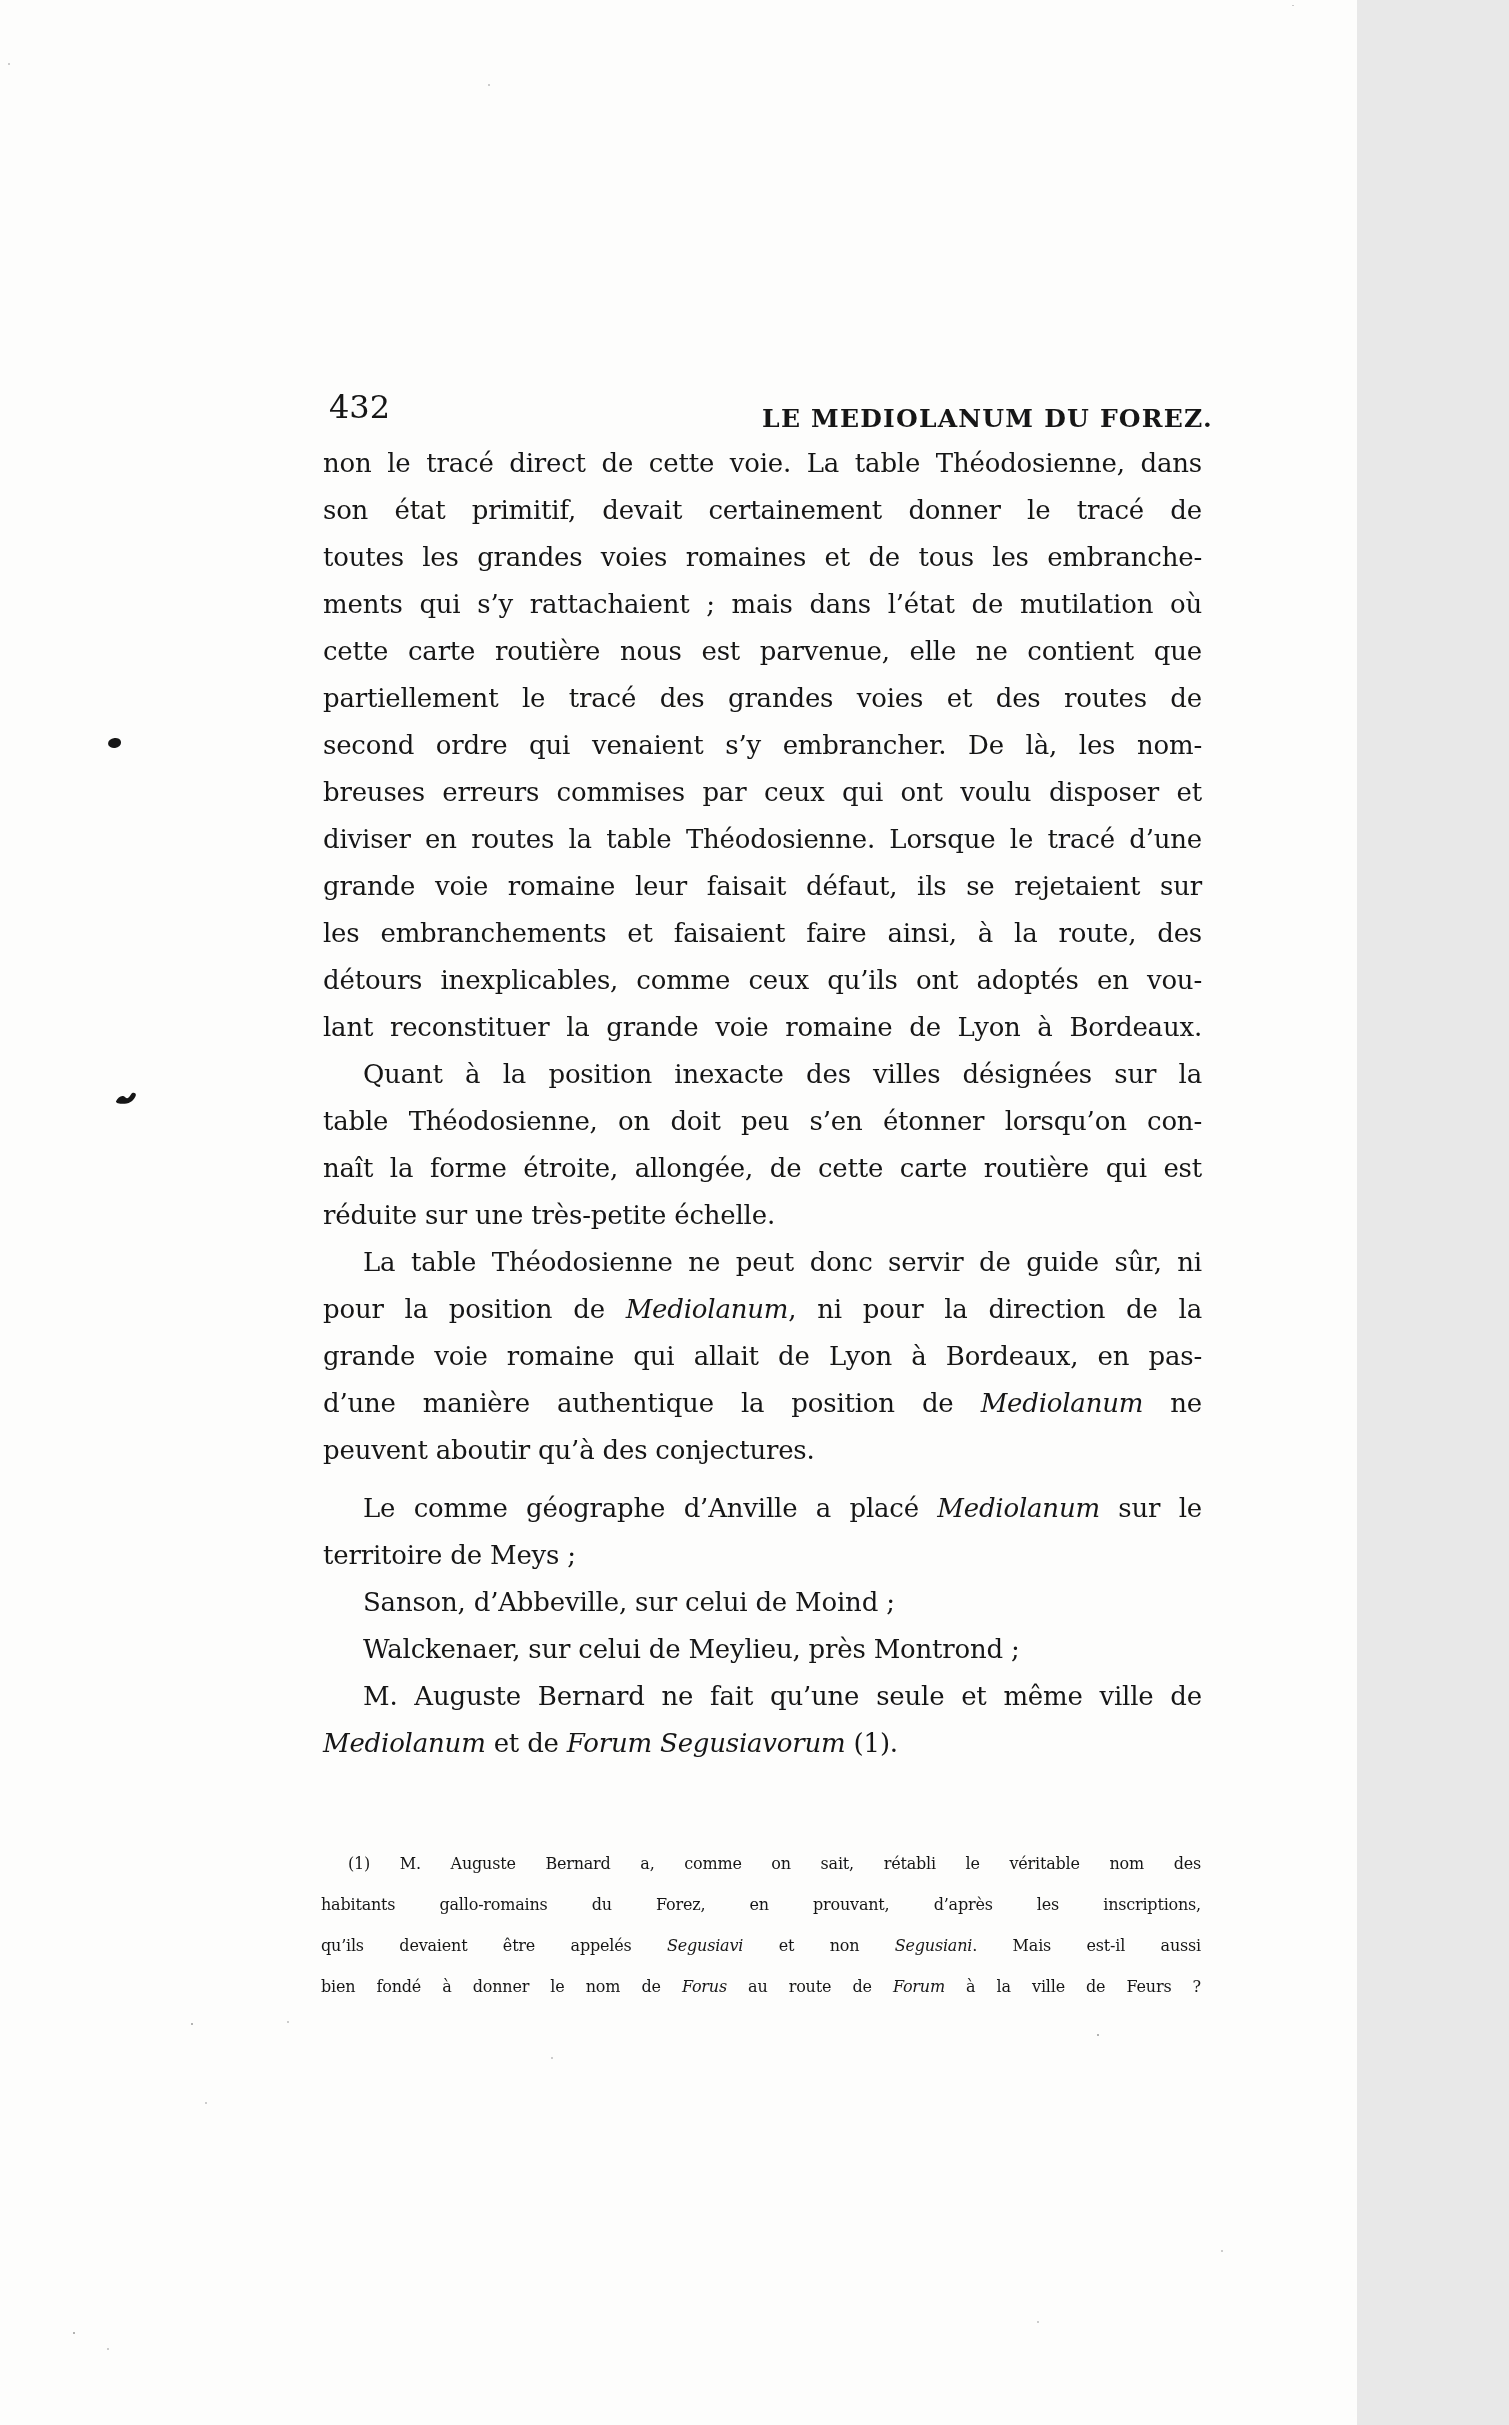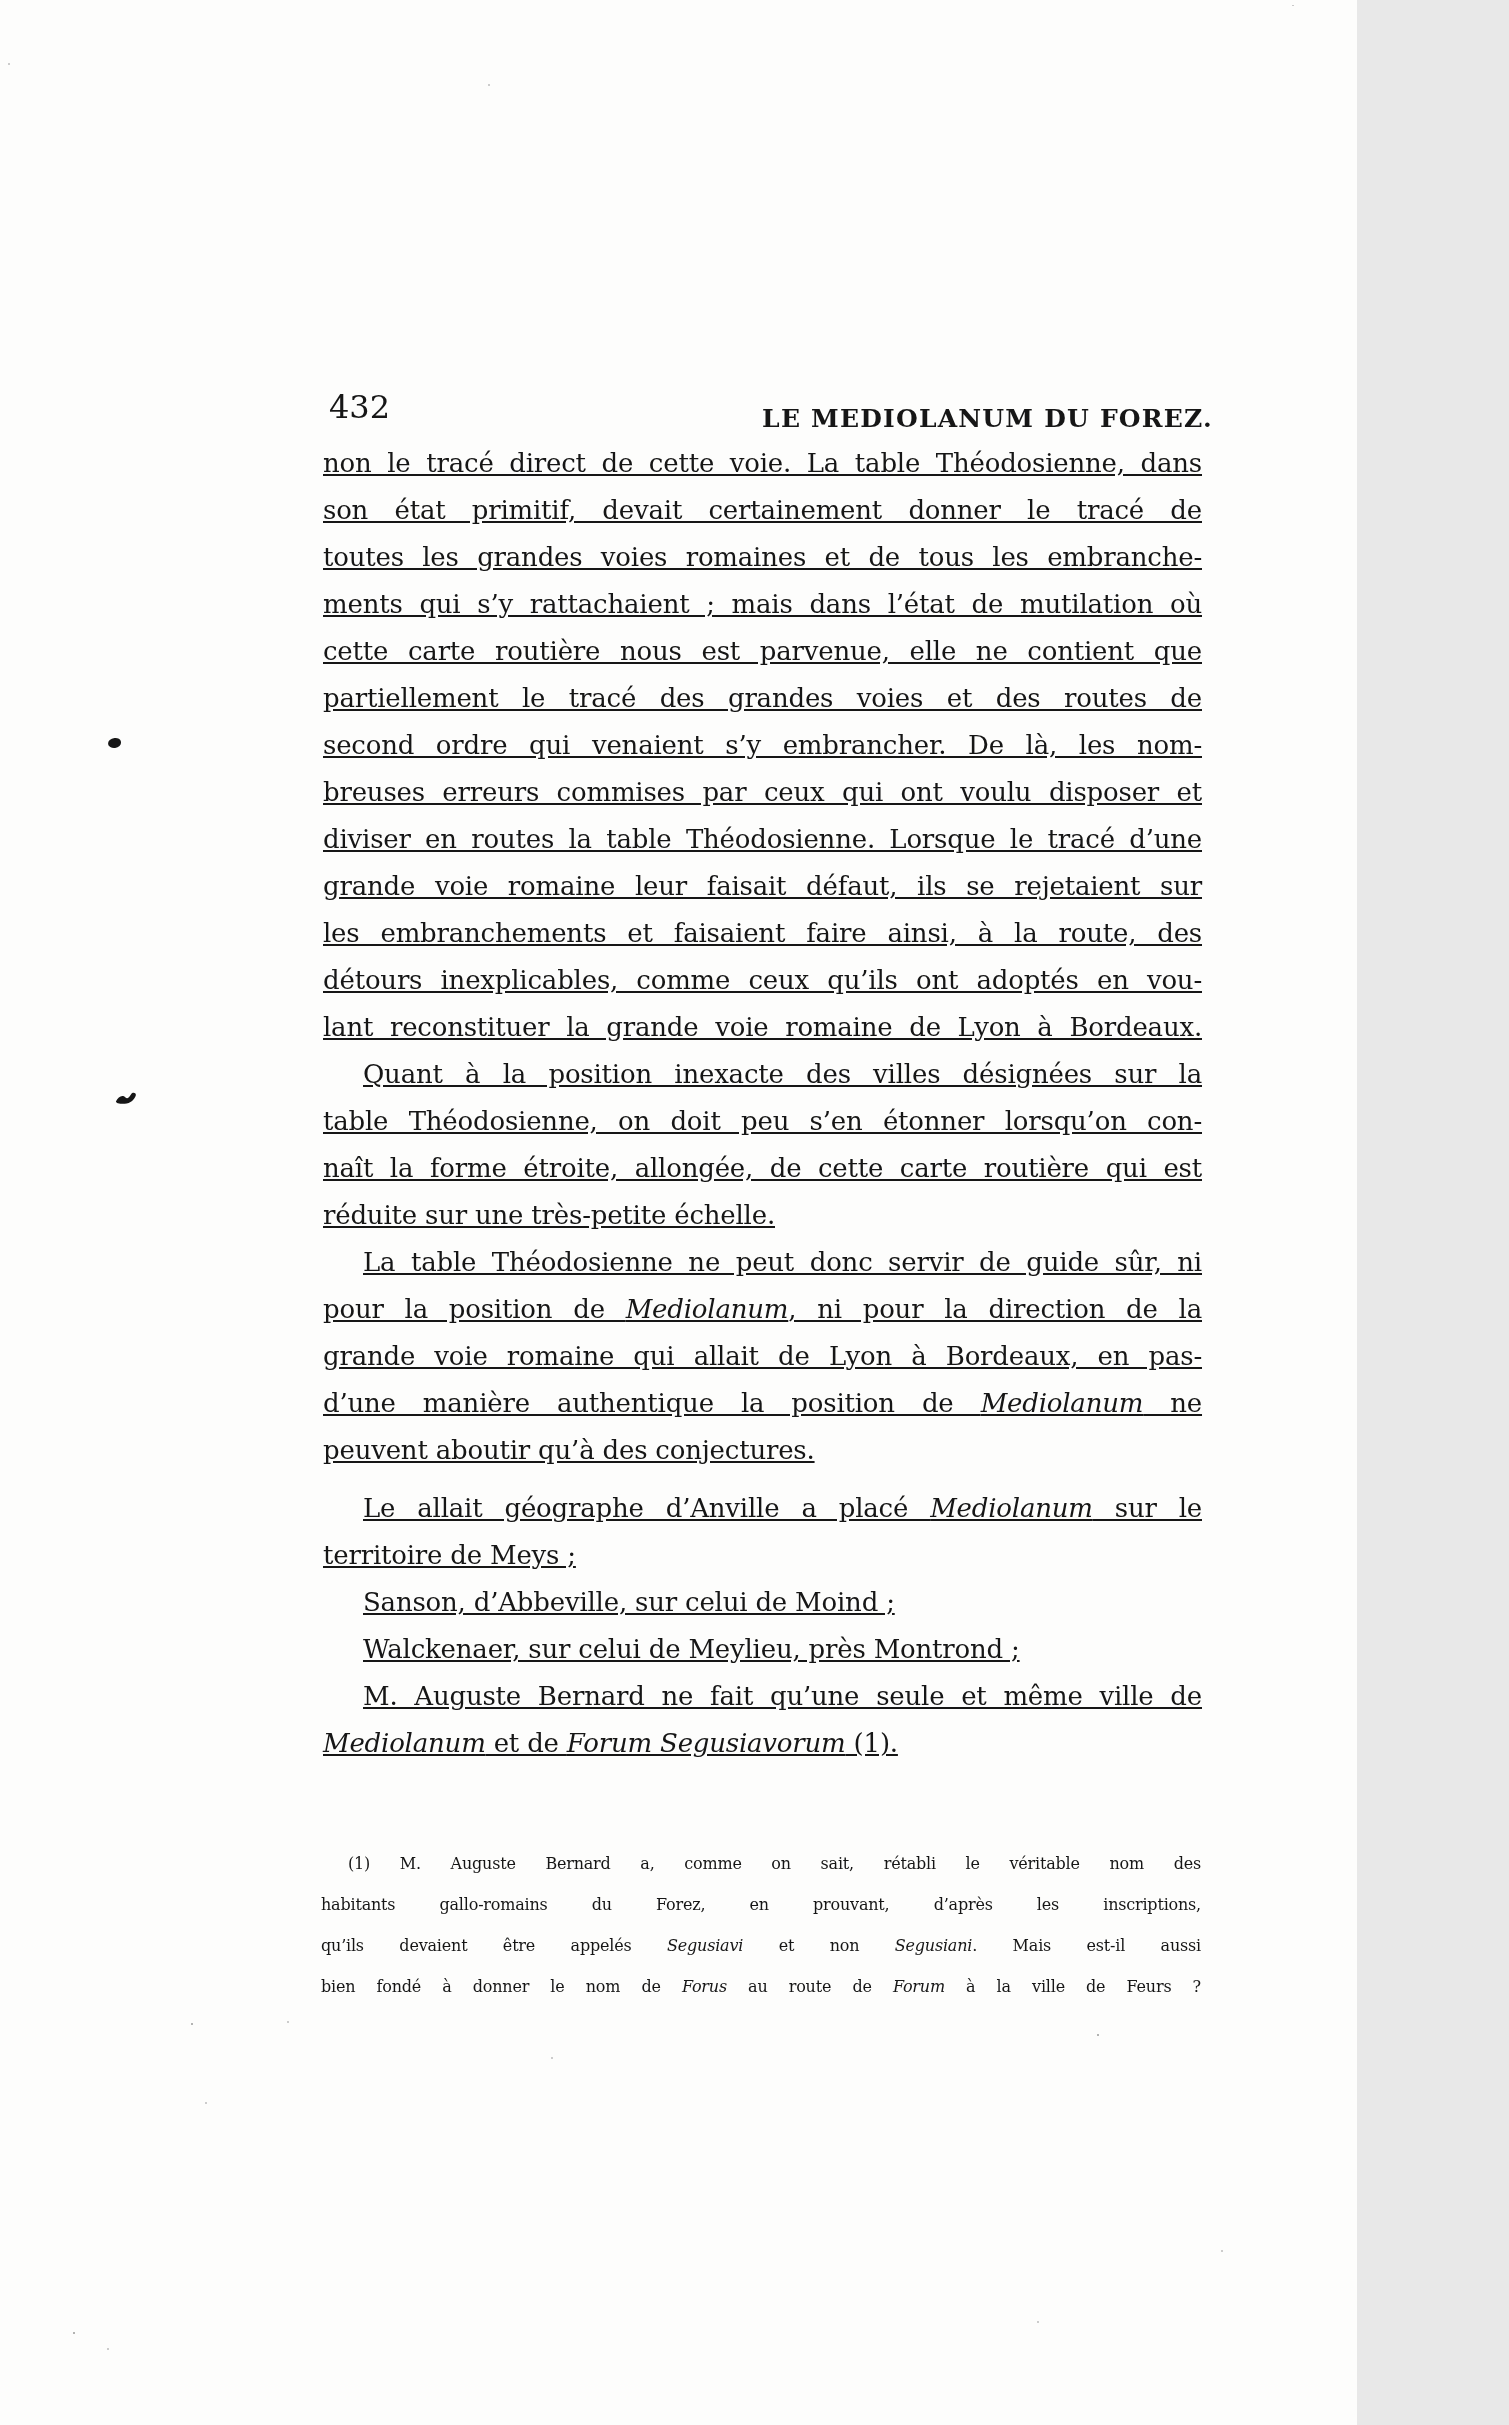--- a/index.html
+++ b/index.html
@@ -17,21 +17,21 @@
   }
   .running{
     position:absolute;left:325px;top:404px;width:888px;
     text-align:right;font-size:25px;font-weight:bold;letter-spacing:1.2px;
     white-space:nowrap;
   }
   .body-text{
     position:absolute;left:323px;top:440px;width:879px;
     font-size:26px;letter-spacing:-0.2px;
   }
-  .body-text .line{height:47px;line-height:47px;overflow:visible;text-decoration:underline;}
+  .body-text .line{height:47px;line-height:47px;overflow:visible;}
   .body-text .in{text-indent:40px;}
   .fn-text{
     position:absolute;left:321px;top:1843px;width:880px;
     font-size:16px;letter-spacing:-0.2px;
   }
   .fn-text .line{height:41px;line-height:41px;}
   .fn-text .in{text-indent:27px;}
   .j{text-align:justify;text-align-last:justify;text-justify:inter-word;}
   .gap{margin-top:11.3px;}
   .it{font-style:italic;}
@@ -78,21 +78,21 @@
       <div class="line j"><span>lant reconstituer la grande voie romaine de Lyon à Bordeaux.</span></div>
       <div class="line j in"><span>Quant à la position inexacte des villes désignées sur la</span></div>
       <div class="line j"><span>table Théodosienne, on doit peu s’en étonner lorsqu’on con-</span></div>
       <div class="line j"><span>naît la forme étroite, allongée, de cette carte routière qui est</span></div>
       <div class="line"><span>réduite sur une très-petite échelle.</span></div>
       <div class="line j in"><span>La table Théodosienne ne peut donc servir de guide sûr, ni</span></div>
       <div class="line j"><span>pour la position de </span><span class="it">Mediolanum</span><span>, ni pour la direction de la</span></div>
       <div class="line j"><span>grande voie romaine qui allait de Lyon à Bordeaux, en pas-</span></div>
       <div class="line j"><span>d’une manière authentique la position de </span><span class="it">Mediolanum</span><span> ne</span></div>
       <div class="line"><span>peuvent aboutir qu’à des conjectures.</span></div>
-      <div class="line j in gap"><span>Le allait géographe d’Anville a placé </span><span class="it">Mediolanum</span><span> sur le</span></div>
+      <div class="line j in gap"><span>Le comme géographe d’Anville a placé </span><span class="it">Mediolanum</span><span> sur le</span></div>
       <div class="line"><span>territoire de Meys ;</span></div>
       <div class="line in"><span>Sanson, d’Abbeville, sur celui de Moind ;</span></div>
       <div class="line in"><span>Walckenaer, sur celui de Meylieu, près Montrond ;</span></div>
       <div class="line j in"><span>M. Auguste Bernard ne fait qu’une seule et même ville de</span></div>
       <div class="line"><span class="it">Mediolanum</span><span> et de </span><span class="it">Forum Segusiavorum</span><span> (1).</span></div>
     </div>
 
   <div id="footnote-text" class="fn-text">
       <div class="line j in"><span>(1) M. Auguste Bernard a, comme on sait, rétabli le véritable nom des</span></div>
       <div class="line j"><span>habitants gallo-romains du Forez, en prouvant, d’après les inscriptions,</span></div>

